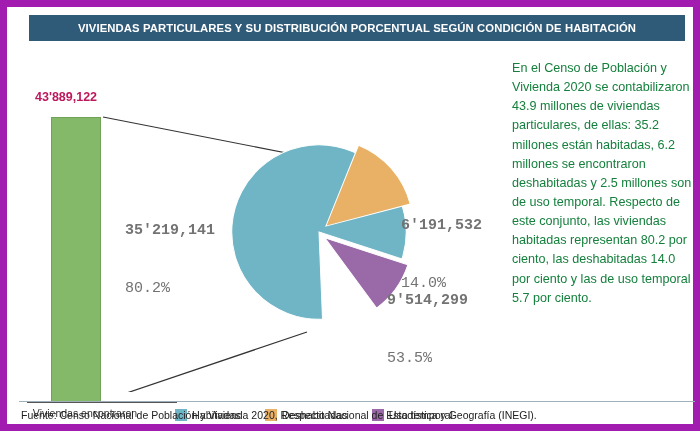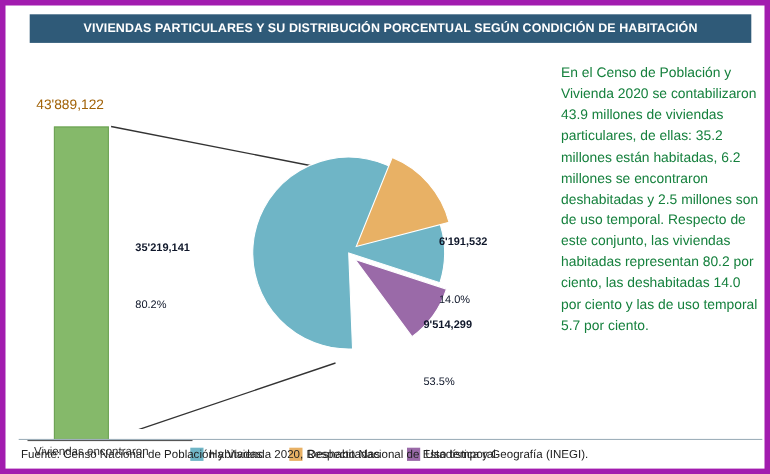--- a/index.html
+++ b/index.html
@@ -11,21 +11,21 @@
     height: 431px;
     font-family: "Liberation Sans", sans-serif;
     background: #ffffff;
     overflow: hidden;
   }
   .page {
     position: relative;
     width: 700px;
     height: 431px;
     box-sizing: border-box;
-    border: 5px solid #a21caf;
+    border: 7px solid #a21caf;
     background: #ffffff;
   }
   .title-bar {
     position: absolute;
     left: 22px;
     top: 8px;
     width: 656px;
     height: 26px;
     background: #2f5a78;
     color: #ffffff;
@@ -52,22 +52,22 @@
     height: 285px;
     background: #85b96a;
     border: 1px solid #6ea356;
     box-sizing: border-box;
   }
   .bar-value {
     position: absolute;
     left: 28px;
     top: 43px;
     font-size: 12.5px;
-    font-weight: normal;
-    color: #a16207;
+    font-weight: bold;
+    color: #be185d;
   }
   .axis-line {
     position: absolute;
     left: 20px;
     top: 355px;
     width: 150px;
     height: 0;
     border-top: 1.5px solid #555555;
   }
   .bar-label {
@@ -89,23 +89,24 @@
   }
   .pie-wrap {
     position: absolute;
     left: 214px;
     top: 87px;
     width: 196px;
     height: 196px;
   }
   .callout {
     position: absolute;
-    font-size: 10px;
-    color: #0f172a;
+    font-size: 15px;
+    color: #737373;
     line-height: 1.25;
+    font-family: Liberation Mono, monospace;
   }
   .callout .val {
     font-weight: bold;
     white-space: nowrap;
   }
   .callout .pct {
     font-weight: normal;
     margin-top: 39px;
   }
   .c-habit {

